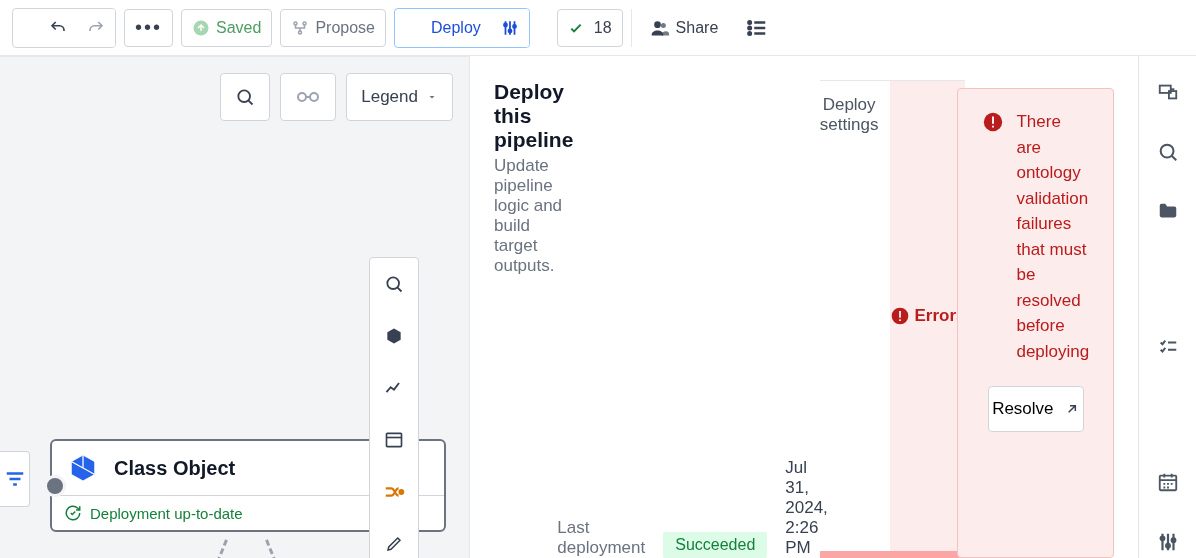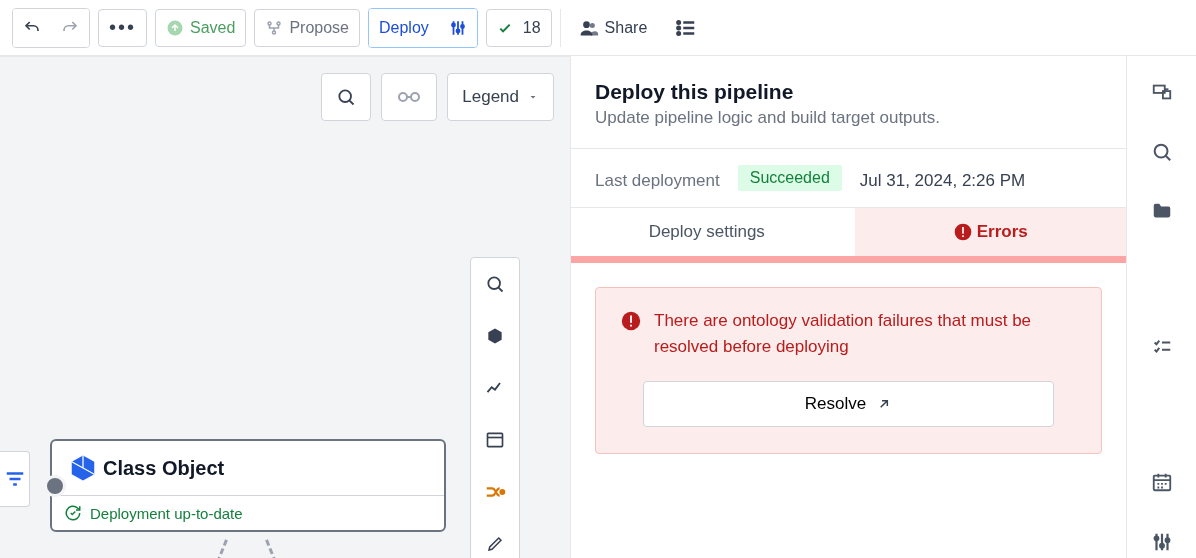--- a/index.html
+++ b/index.html
@@ -19,20 +19,21 @@
       align-items: center;
       padding: 0 12px;
       gap: 8px;
       border-bottom: 1px solid #e5e7eb;
     }
     .btn-group {
       display: flex;
       border: 1px solid #d1d5db;
       border-radius: 4px;
       overflow: hidden;
+      padding-left: 26px;
     }
     .btn-group > * { border-right: 1px solid #d1d5db; }
     .btn-group > *:last-child { border-right: none; }
     .tbtn {
       height: 38px;
       min-width: 38px;
       padding: 0 10px;
       display: flex;
       align-items: center;
       justify-content: center;
@@ -44,41 +45,41 @@
       color: #374151;
       font-size: 16px;
       white-space: nowrap;
     }
     .btn-group .tbtn { border: none; border-radius: 0; }
     .tbtn.plain { border: none; }
     .tbtn.saved { color: #4b9e5f; }
     .tbtn.propose { color: #6b7280; }
     .tbtn.deploy { color: #1d4ed8; border-color: #93c5fd; }
     .tbtn.sliders { border-color: #93c5fd; color: #1d4ed8; }
-    .tbtn.check { color: #15803d; }
+    .tbtn.check { color: #15803d; margin-left: 19px; }
     .tbtn.check .count { color: #374151; margin-left: 4px;}
     .toolbar .divider { width: 1px; height: 38px; background: #e5e7eb; }
     
     .main {
       display: flex;
       height: calc(558px - 56px);
     }
     .canvas-area {
       width: 570px;
       position: relative;
       background: #f3f4f6;
       border-top: 1px solid #e5e7eb;
     }
     .deploy-panel {
       flex: 1;
       background: #fff;
       border-left: 1px solid #e5e7eb;
       padding: 24px 24px 0 24px;
       display: flex;
-      flex-direction: column;
+      flex-direction: row;
       gap: 16px;
     }
     .right-rail {
       width: 70px;
       border-left: 1px solid #e5e7eb;
       display: flex;
       flex-direction: column;
       align-items: center;
       padding-top: 20px;
       gap: 28px;
@@ -121,21 +122,21 @@
       border: 3px solid #f3f4f6;
     }
     .node {
       width: 396px;
       border: 2px solid #6b7280;
       border-radius: 6px;
       background: #fff;
       overflow: hidden;
     }
     .node-header {
-      display: flex; align-items: center; gap: 5px;
+      display: flex; align-items: center; gap: 16px;
       padding: 12px 16px;
     }
     .cube-icon { color: #2563eb; }
     .node-title { font-size: 20px; font-weight: 600; color: #111827; }
     .node-status {
       border-top: 1px solid #d1d5db;
       padding: 8px 12px;
       display: flex; align-items: center; gap: 8px;
       color: #15803d;
       font-size: 15px;

